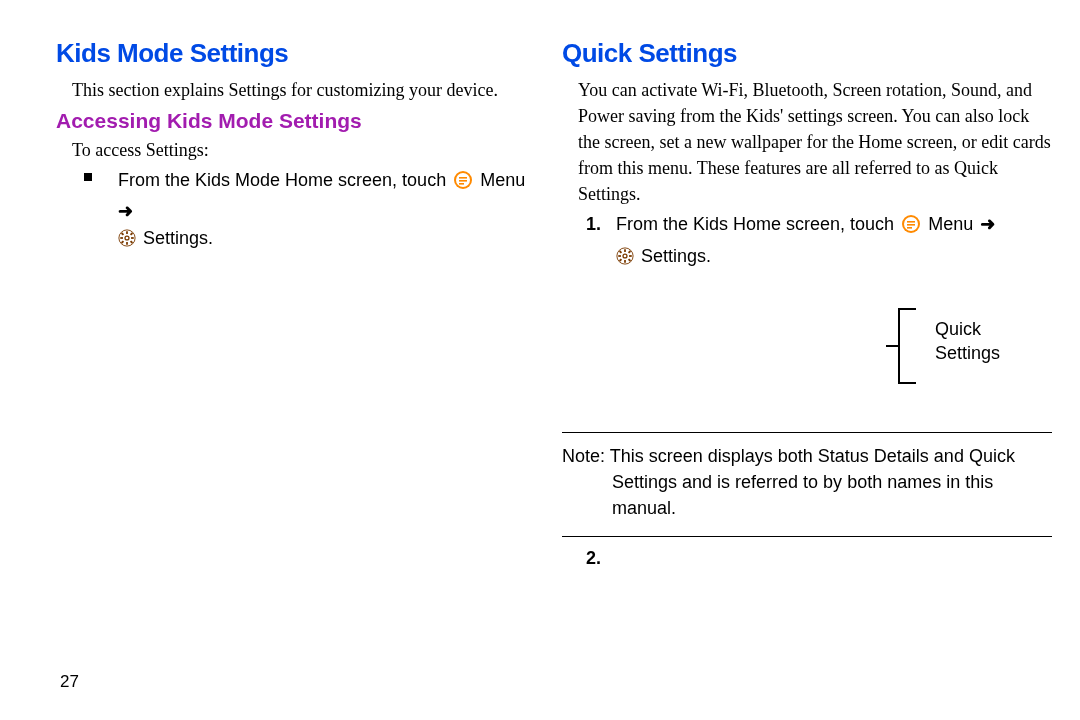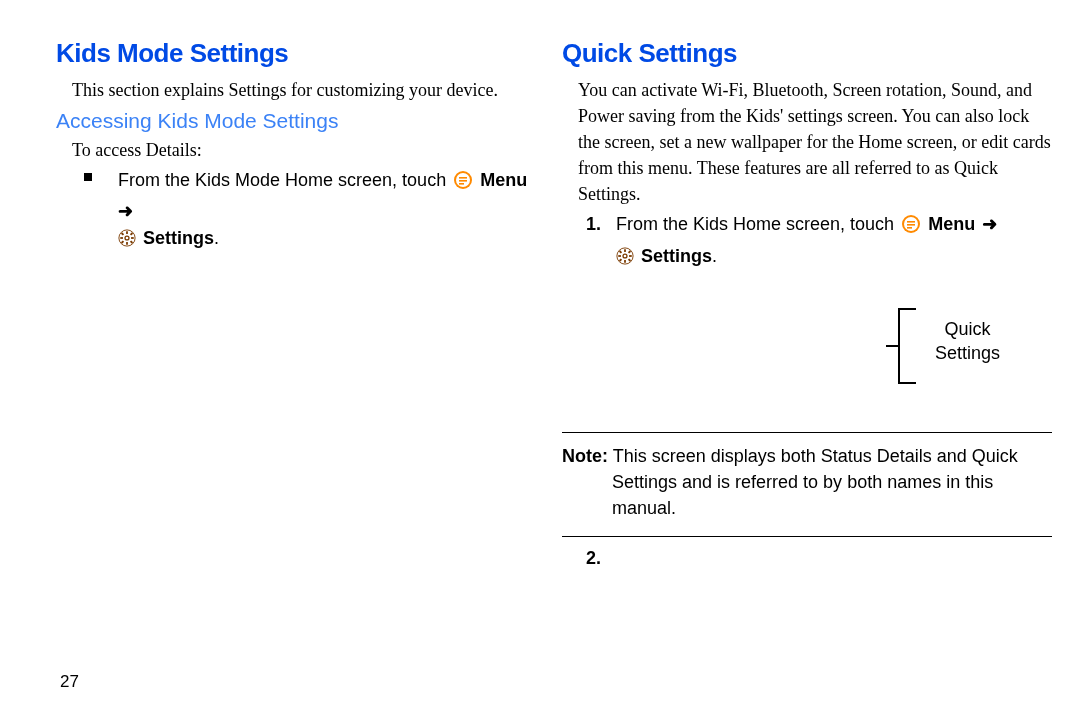--- a/index.html
+++ b/index.html
@@ -27,22 +27,22 @@
   h1.sec {
     font-size: 26px;
     font-weight: 800;
     color: #004ae5;
     margin: 0 0 8px 0;
     letter-spacing: -0.5px;
     font-stretch: semi-condensed;
   }
   h2.sub {
     font-size: 21px;
-    font-weight: 400;
-    color: #3b82f6;
+    font-weight: 700;
+    color: #a21caf;
     margin: 6px 0 4px 0;
     font-stretch: semi-condensed;
   }
   p {
     margin: 0 0 4px 0;
     line-height: 1.45;
   }
   .indent-body { padding-left: 16px; font-family: Liberation Serif, serif; }
   .list-item {
     position: relative;
@@ -63,21 +63,21 @@
     padding-left: 36px;
     margin: 2px 0 4px 18px;
     line-height: 1.55;
   }
   .num-item .num {
     position: absolute;
     left: 6px;
     top: 0;
     font-weight: 700;
   }
-  .bold { font-weight: 700; }
+  .bold { font-weight: 400; }
   .icon-menu {
     display: inline-block;
     vertical-align: -4px;
     margin: 0 2px;
   }
   .icon-gear {
     display: inline-block;
     vertical-align: -3px;
     margin: 0 2px 0 0;
   }
@@ -106,21 +106,21 @@
     height: 0;
     border-top: 2px solid #000;
     transform: translateY(-1px);
   }
   .callout-label {
     position: absolute;
     right: 52px;
     top: 26px;
     font-size: 18px;
     line-height: 1.3;
-    text-align: center;
+    text-align: left;
     margin-left: 44px;
   }
   .note-block {
     border-top: 1.5px solid #000;
     border-bottom: 1.5px solid #000;
     padding: 10px 0 10px 0;
     margin: 20px 0 8px 0;
   }
   .note-block .note-text {
     padding-left: 50px;
@@ -137,21 +137,21 @@
 </head>
 <body>
 
 <div class="page">
 
   <div class="col">
     <h1 class="sec">Kids Mode Settings</h1>
     <p class="indent-body">This section explains Settings for customizing your device.</p>
 
     <h2 class="sub">Accessing Kids Mode Settings</h2>
-    <p class="indent-body">To access Details:</p>
+    <p class="indent-body">To access Settings:</p>
 
     <div class="list-item">
       <span class="marker"></span>
       <span>From the Kids Mode Home screen, touch </span>
       <span class="icon-menu">
         <svg width="20" height="20" viewBox="0 0 20 20">
           <circle cx="10" cy="10" r="9" fill="#ff8a00"></circle>
           <circle cx="10" cy="10" r="7" fill="#fff"></circle>
           <rect x="6" y="7" width="8" height="1.6" fill="#ff8a00"></rect>
           <rect x="6" y="10" width="8" height="1.6" fill="#ff8a00"></rect>

